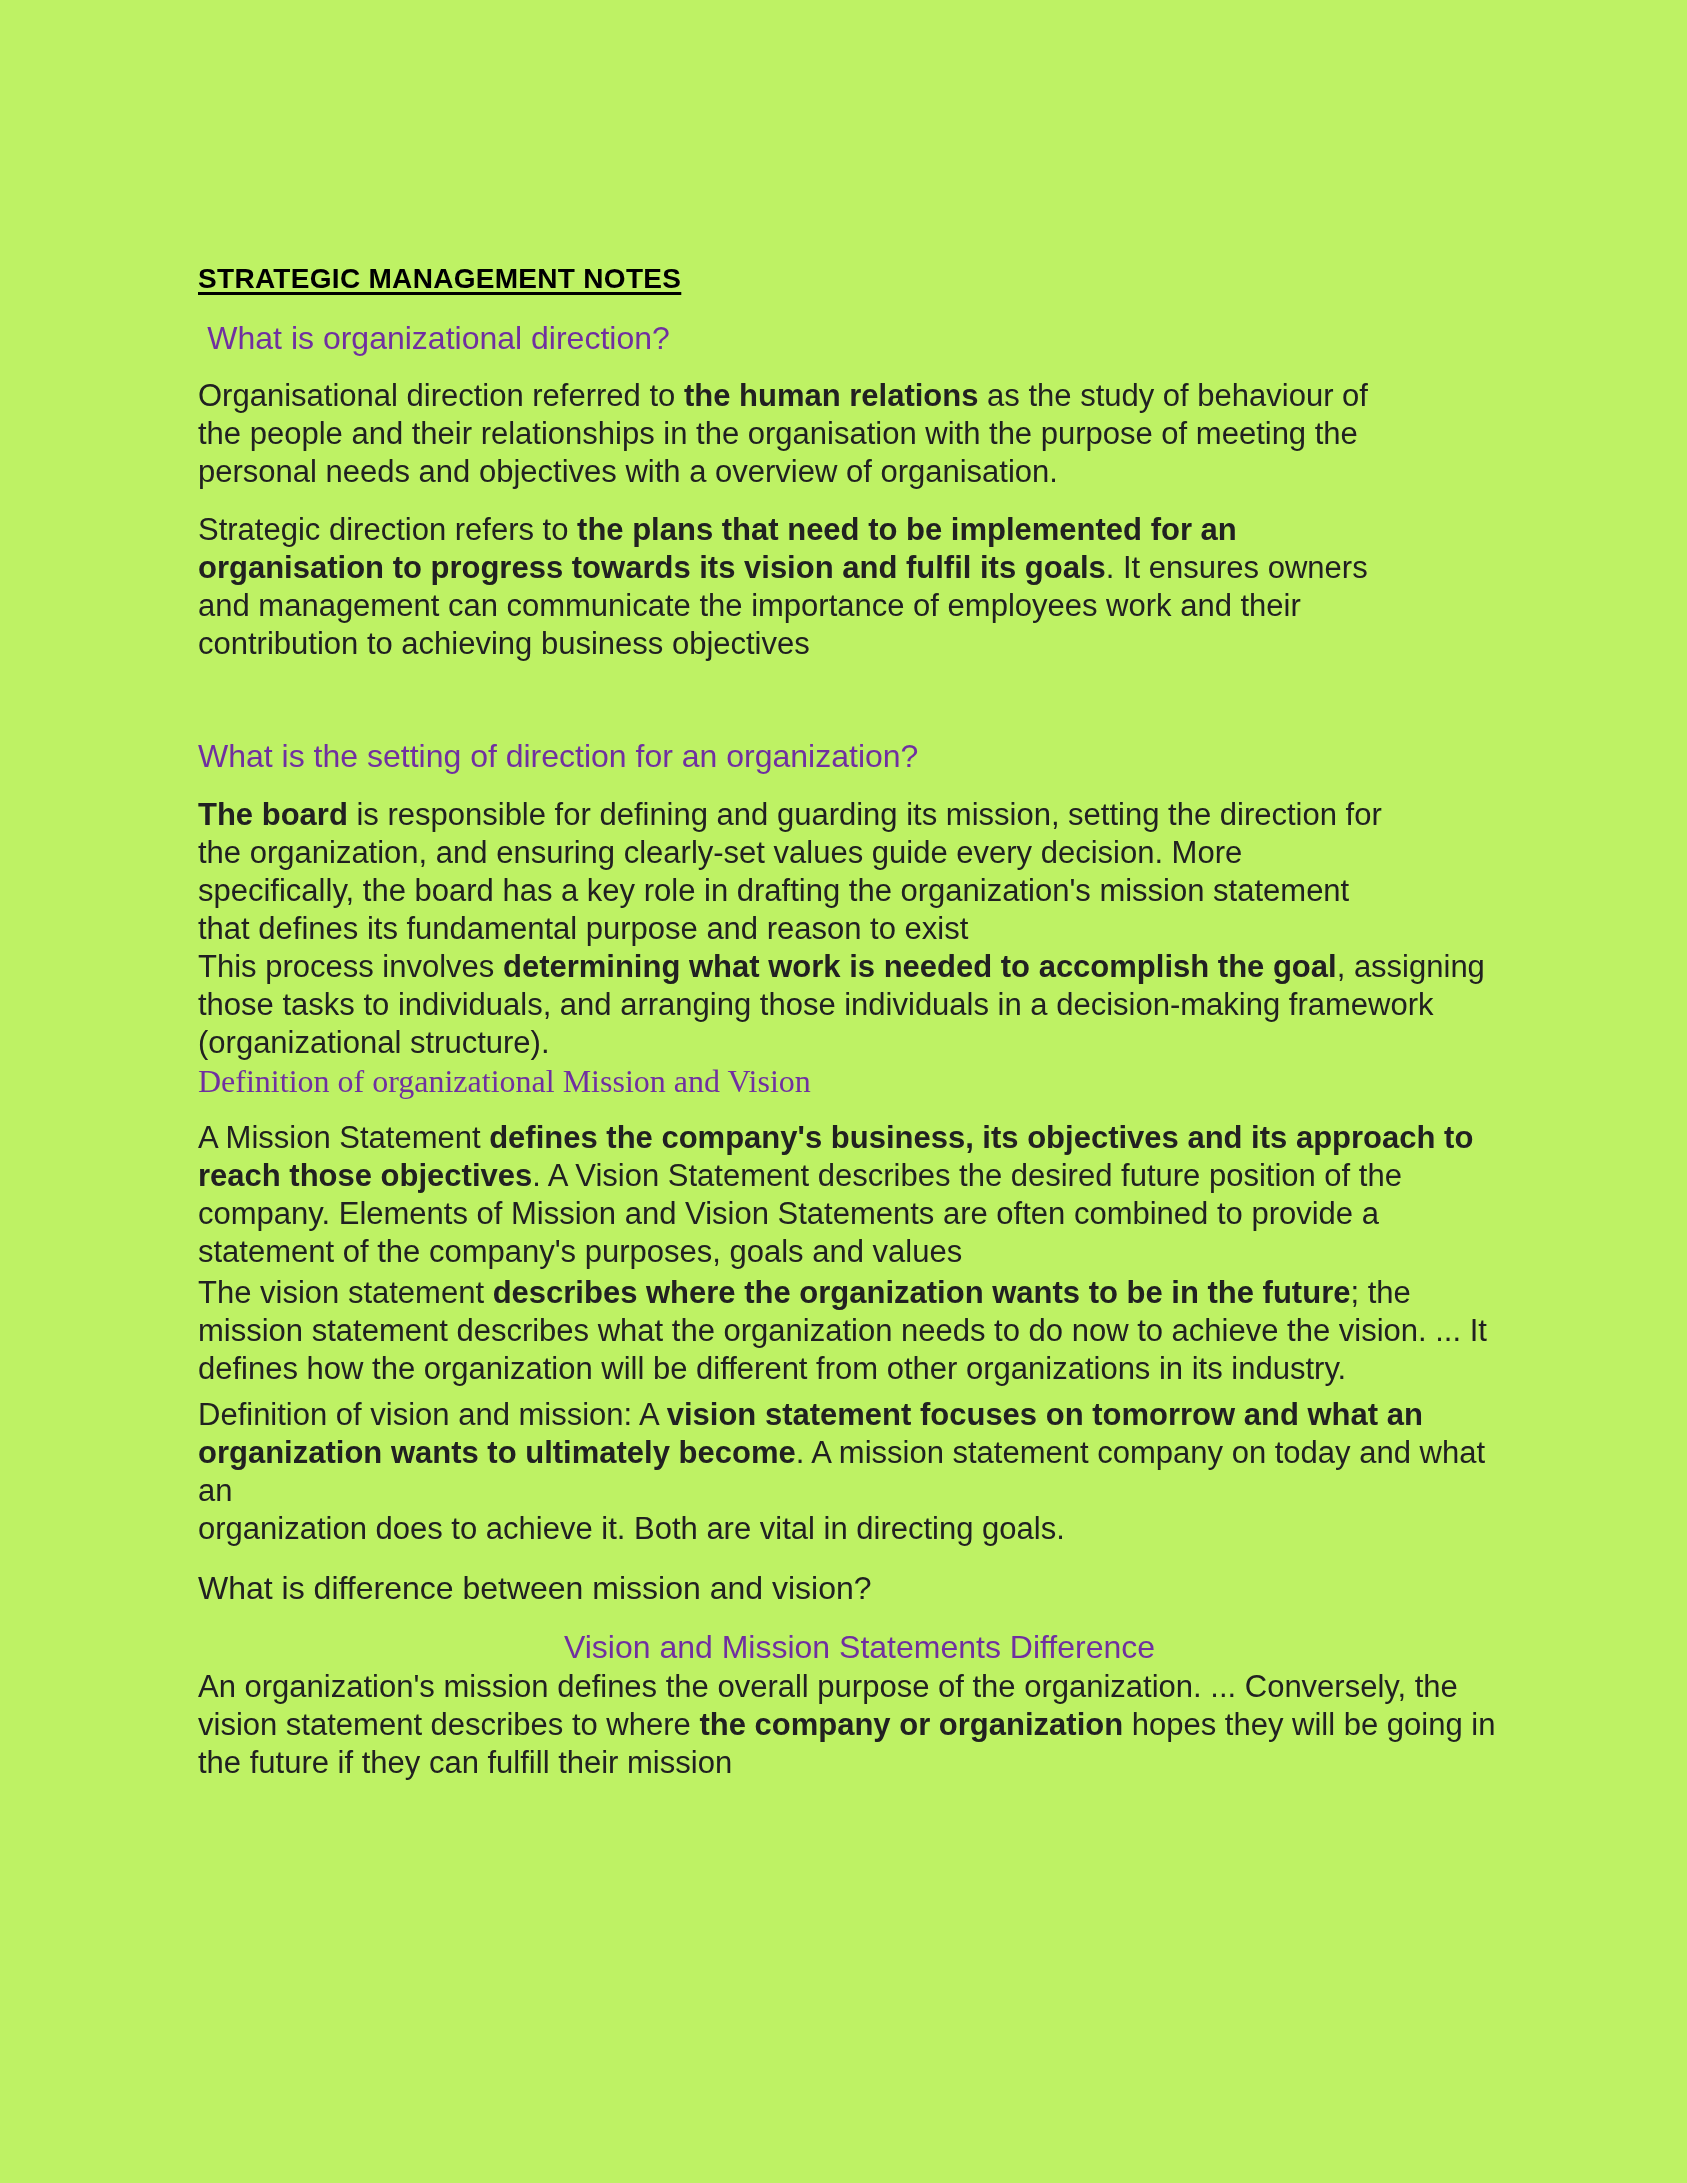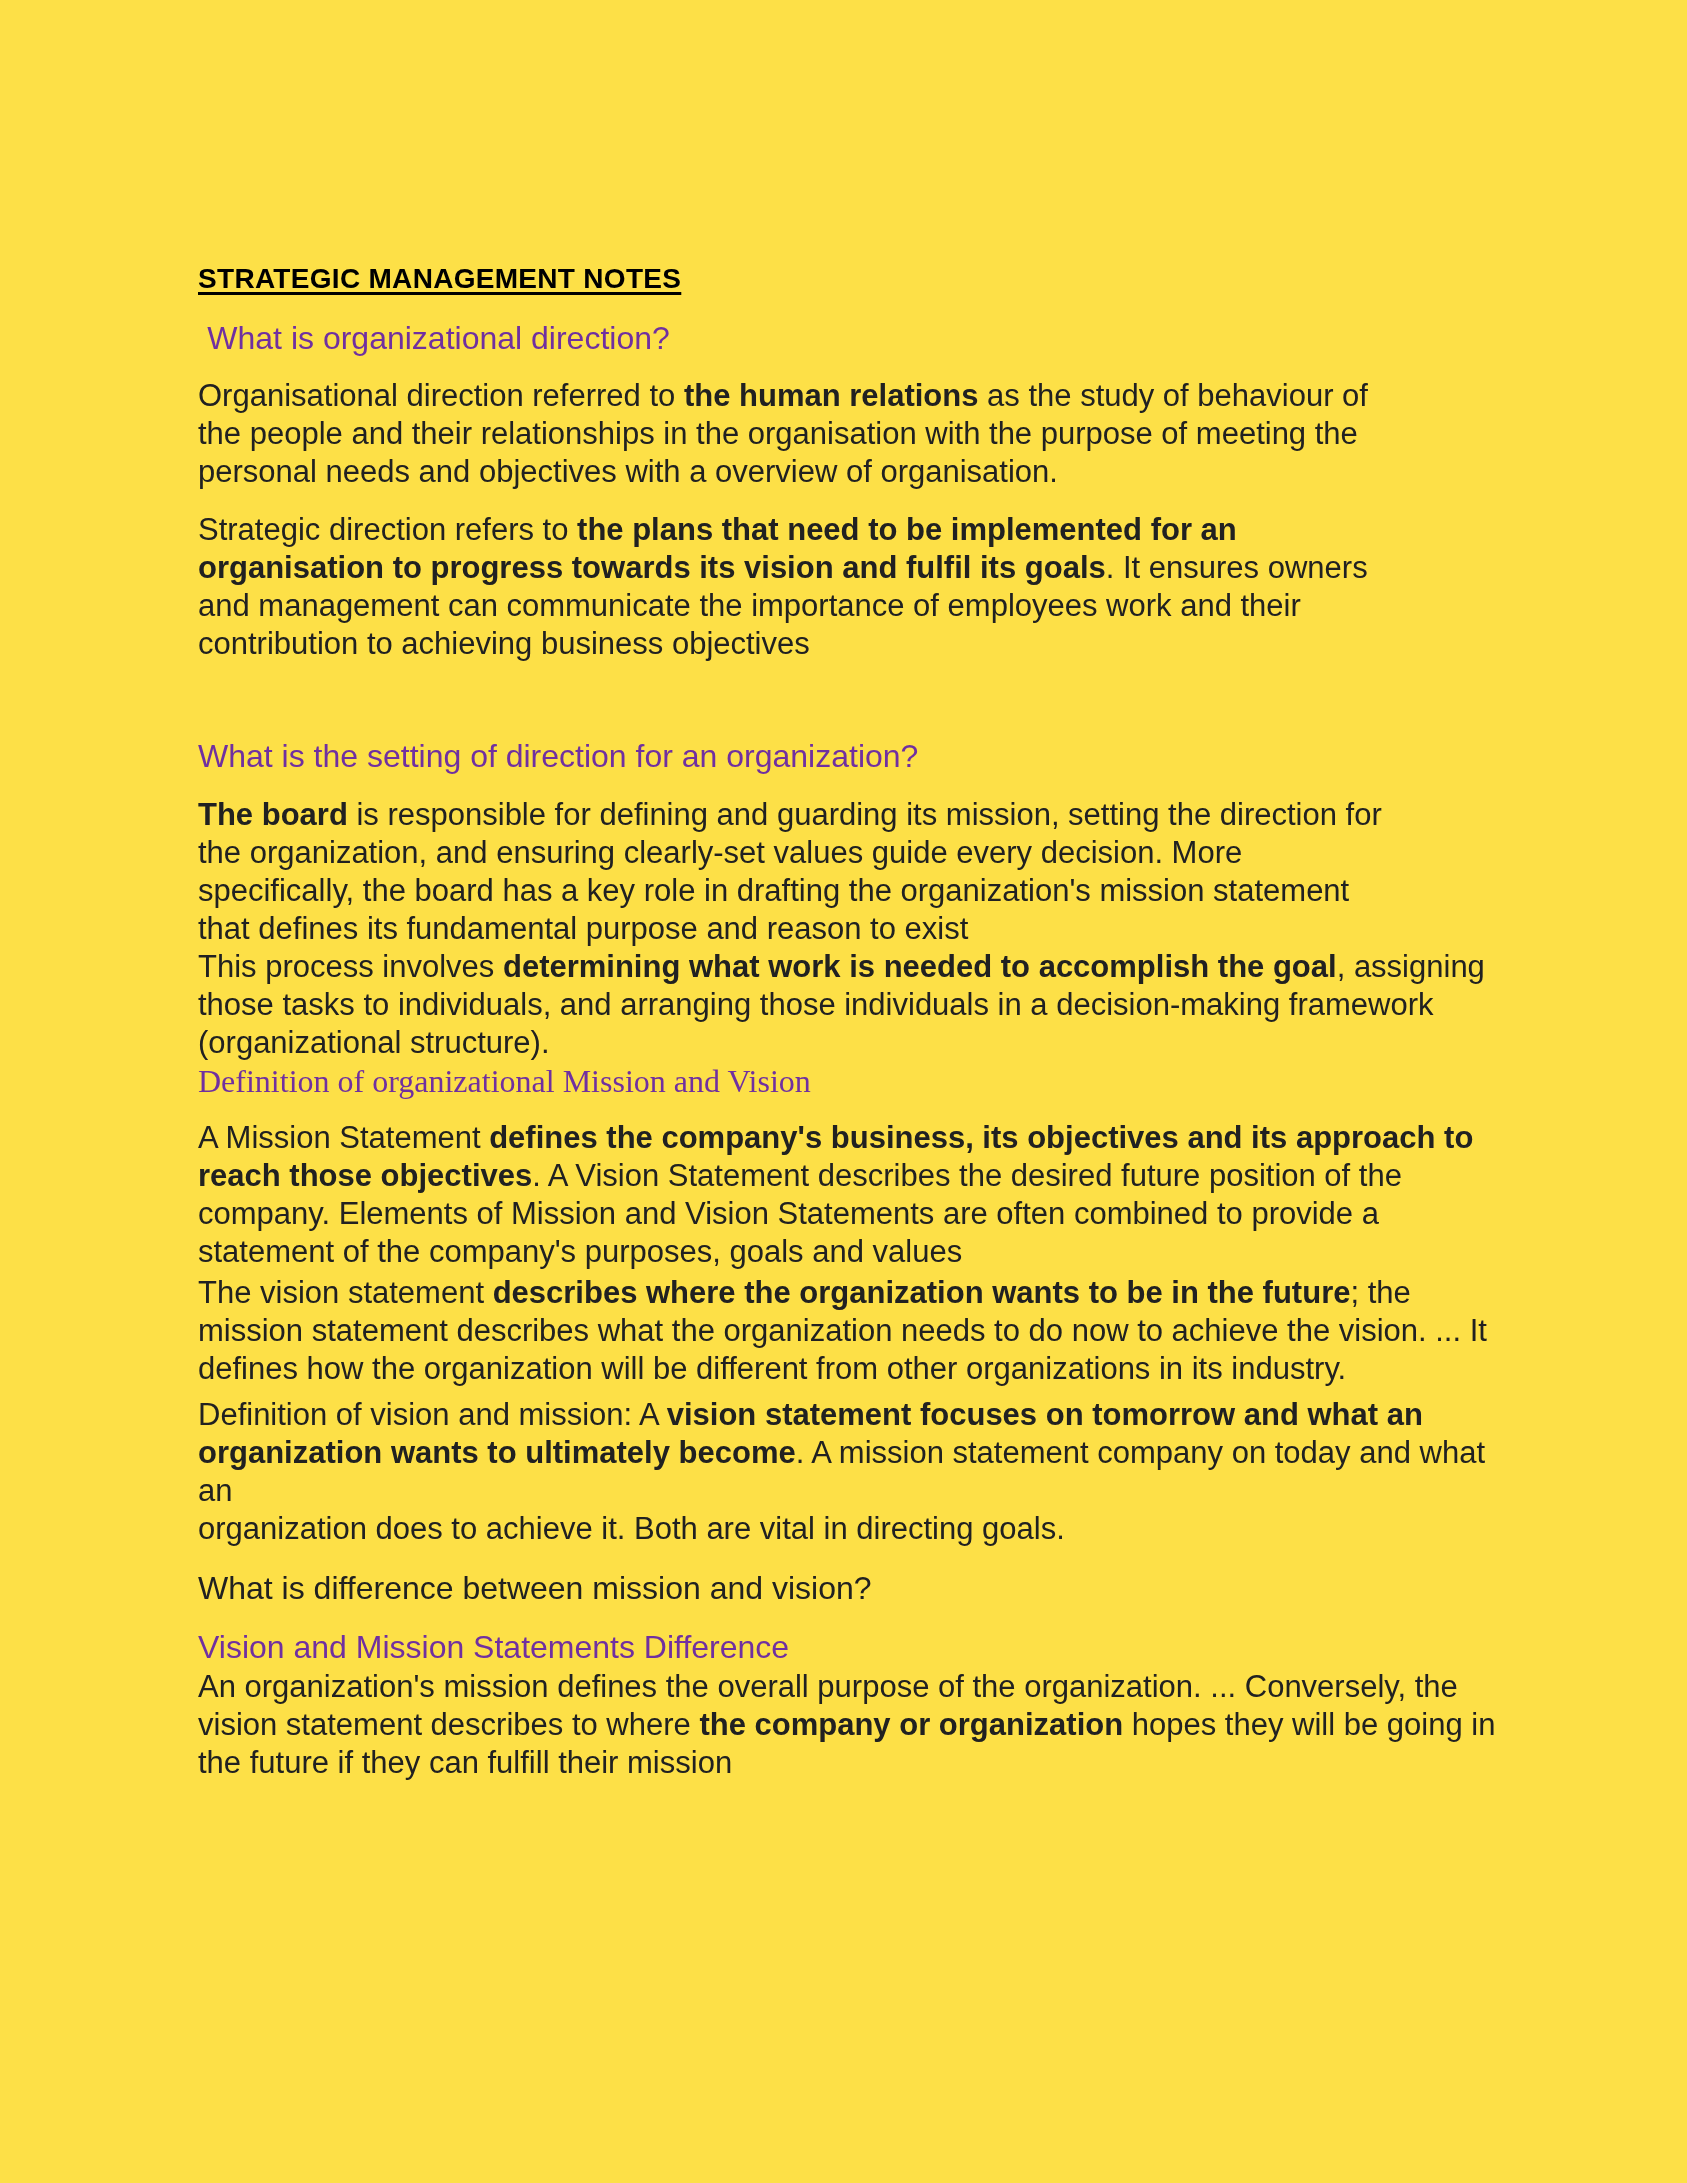--- a/index.html
+++ b/index.html
@@ -1,21 +1,21 @@
 <!DOCTYPE html>
 <html style="font-size:10.6px"><head>
 <meta charset="utf-8">
 <style>
   html, body { margin: 0; padding: 0; background: #e8e8e8; }
   .page {
     position: relative;
     width: 1687px;
     height: 2183px;
     margin: 0 auto;
-    background: #fde047;
+    background: #bef264;
     box-sizing: border-box;
     padding: 262px 198px 0 198px;
     font-family: "Liberation Sans", sans-serif;
     color: #212121;
     overflow: hidden;
   }
   .content { width: 1323px; }
   .doc-title {
     margin: 0;
     font-size: 28px;
@@ -37,21 +37,21 @@
   .h-purple {
     margin: 0;
     font-size: 32px;
     line-height: 38px;
     font-weight: normal;
     color: #7030A0;
   }
   .h-q1 { margin-top: 24px; padding-left: 9.3px; }
   .h-q2 { margin-top: 42px; }
   .h-q3 { margin-top: 74px; }
-  .h-q5 { margin-top: 21px; }
+  .h-q5 { margin-top: 21px; text-align: center; }
   .h-serif {
     margin: 0;
     font-family: "Liberation Serif", serif;
     font-size: 32px;
     line-height: 38px;
     font-weight: normal;
     color: #7030A0;
   }
   .h-black {
     margin: 21px 0 0 0;

